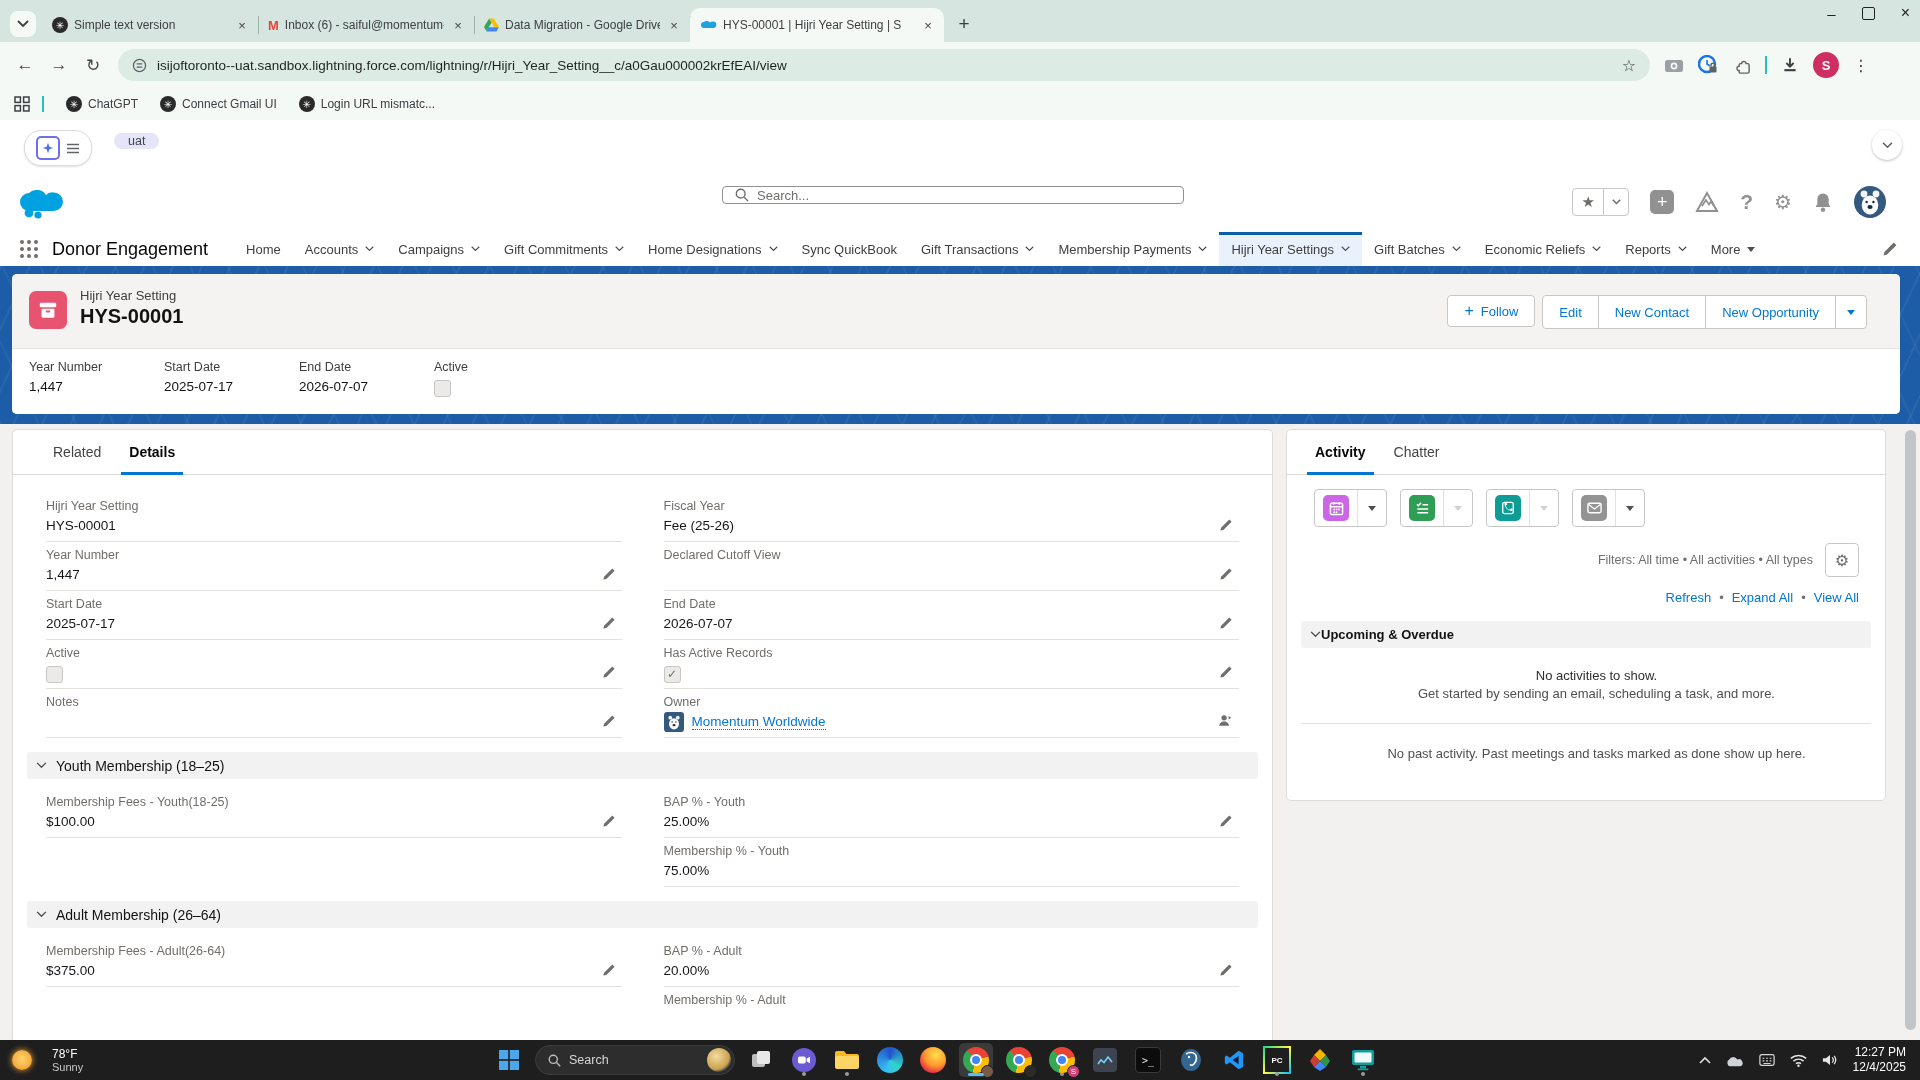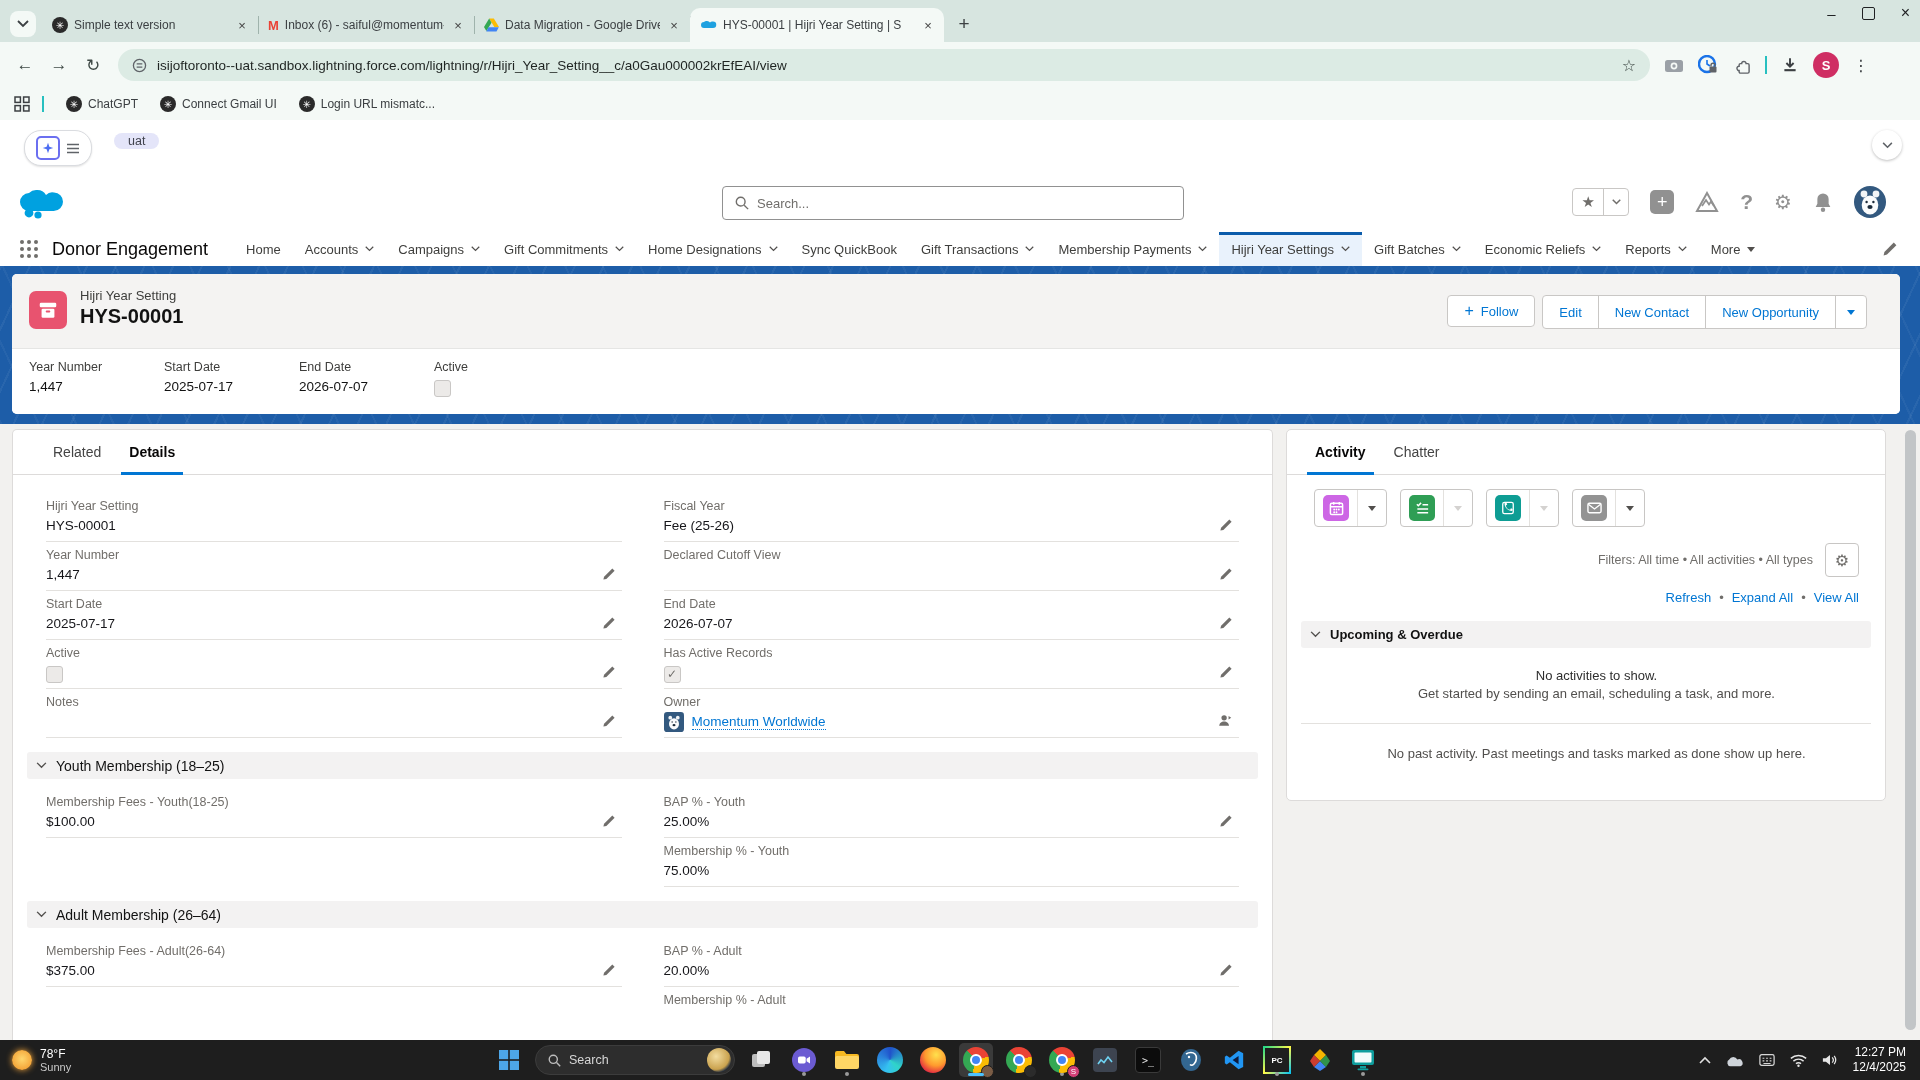--- a/index.html
+++ b/index.html
@@ -27,21 +27,21 @@
   .bkitem{display:flex;align-items:center;gap:6px;font-size:12px;color:#3c4043;margin-left:22px;}
   .gpt-ic{width:16px;height:16px;border-radius:8px;background:#2a2a2a;color:#fff;font-size:10px;display:flex;align-items:center;justify-content:center;}
   
   .pillrow{position:absolute;left:0;top:120px;width:1920px;height:56px;background:#fff;}
   .extpill{position:absolute;left:24px;top:10px;width:66px;height:34px;border:1px solid #dadce0;border-radius:17px;background:#fff;box-shadow:0 1px 2px rgba(0,0,0,.12);display:flex;align-items:center;justify-content:center;gap:6px;}
   .sparkbox{width:20px;height:20px;border:2px solid #6b6ff0;border-radius:5px;display:flex;align-items:center;justify-content:center;}
   .uatchip{position:absolute;left:114px;top:13px;height:16px;padding:0 14px;border-radius:13px;background:#e4e5f9;color:#40424d;font-size:12.5px;display:flex;align-items:center;}
   .rnddrop{position:absolute;left:1872px;top:10px;width:30px;height:30px;border-radius:15px;background:#fff;box-shadow:0 1px 3px rgba(0,0,0,.25);display:flex;align-items:center;justify-content:center;}
   
   .sfheader{position:absolute;left:0;top:176px;width:1920px;height:56px;background:#fff;}
-  .sfsearch{position:absolute;left:722px;top:10px;width:462px;height:34px;border:1px solid #919191;border-radius:4px;display:flex;align-items:center;padding-left:12px;box-sizing:border-box;color:#706e6b;font-size:13px;gap:8px;}
+  .sfsearch{position:absolute;left:722px;top:10px;width:462px;height:18px;border:1px solid #919191;border-radius:4px;display:flex;align-items:center;padding-left:12px;box-sizing:border-box;color:#706e6b;font-size:13px;gap:8px;}
   .hdricons{position:absolute;right:34px;top:10px;display:flex;align-items:center;gap:21px;}
   .starsplit{display:flex;border:1px solid #c9c7c5;border-radius:4px;overflow:hidden;height:26px;}
   .starsplit>div{display:flex;align-items:center;justify-content:center;}
   .plussq{width:24px;height:24px;border-radius:5px;background:#919191;color:#fff;font-size:18px;display:flex;align-items:center;justify-content:center;}
   
   .sfnav{position:absolute;left:0;top:232px;width:1920px;height:34px;background:#fff;border-bottom:1px solid #e5e5e4;display:flex;align-items:center;}
   .appname{font-size:18px;color:#080707;margin:0 26px 0 12px;white-space:nowrap;}
   .navtabs{display:flex;align-items:stretch;height:34px;flex:1;}
   .ntab{display:flex;align-items:center;gap:7px;padding:0 12px;font-size:13px;color:#3e3e3c;white-space:nowrap;position:relative;}
   .ntab.active{background:#e9f2fc;box-shadow:inset 0 3px 0 #0b5cab;}
@@ -82,26 +82,26 @@
   .ownerline{display:flex;align-items:center;gap:8px;margin-top:3px;}
   
   .abtns{display:flex;gap:13px;padding:14px 0 0 27px;}
   .abtn{display:flex;border:1px solid #c8c6c4;border-radius:4px;overflow:hidden;background:#fff;height:36px;align-items:center;}
   .abtn .ic{width:42px;display:flex;align-items:center;justify-content:center;}
   .abtn .dd{width:28px;display:flex;align-items:center;justify-content:center;border-left:1px solid #e3e1de;height:100%;}
   .tilec{width:26px;height:26px;border-radius:5px;display:flex;align-items:center;justify-content:center;}
   .filtrow{display:flex;align-items:center;justify-content:flex-end;gap:12px;padding:16px 26px 0 0;font-size:12.5px;color:#706e6b;}
   .gearbtn{width:32px;height:32px;border:1px solid #c8c6c4;border-radius:4px;display:flex;align-items:center;justify-content:center;font-size:16px;color:#706e6b;}
   .linkrow{display:flex;justify-content:flex-end;gap:8px;font-size:13px;padding:13px 26px 0 0;align-items:center;color:#706e6b;}
-  .upcbar{margin:16px 14px 0 14px;height:27px;background:#f3f2f2;border-radius:3px;display:flex;align-items:center;gap:9px;padding-left:9px;font-size:13px;font-weight:bold;color:#121212;}
+  .upcbar{margin:16px 14px 0 14px;height:27px;background:#f3f2f2;border-radius:3px;display:flex;align-items:center;padding-left:9px;font-size:13px;font-weight:bold;color:#121212;}
   .centxt{text-align:center;font-size:13px;color:#2e2e2e;padding-left:21px;}
   
   .scrollthumb{position:absolute;left:1905px;top:430px;width:11px;height:600px;border-radius:6px;background:#9aa0a6;opacity:.55;}
   .taskbar{position:absolute;left:0;top:1040px;width:1920px;height:40px;background:#1e1e1e;display:flex;align-items:center;}
-  .weather{display:flex;align-items:center;gap:8px;margin-left:12px;width:120px;}
+  .weather{display:flex;align-items:center;gap:20px;margin-left:12px;width:120px;}
   .wtemp{font-size:12px;color:#fff;}
   .wcond{font-size:11px;color:#c9c9c9;}
   .tbicons{display:flex;align-items:center;gap:9px;margin-left:360px;}
   .tbi{width:34px;height:34px;border-radius:5px;display:flex;align-items:center;justify-content:center;position:relative;}
   .tbi.activeapp{background:#3a3a3a;}
   .tbi.activeapp::after{content:"";position:absolute;bottom:1px;left:9px;width:16px;height:3px;border-radius:2px;background:#4cc2ff;}
   .rundot::before{content:"";position:absolute;bottom:1px;left:15px;width:4px;height:4px;border-radius:2px;background:#9a9a9a;}
   .tsearch{height:30px;width:200px;border-radius:15px;background:#2d2d2d;border:1px solid #3c3c3c;display:flex;align-items:center;gap:8px;padding:0 3px 0 12px;box-sizing:border-box;color:#d6d6d6;font-size:12.5px;}
   .moon{width:24px;height:24px;border-radius:12px;margin-left:auto;background:radial-gradient(circle at 38% 35%,#f3dda0,#caa24e 60%,#14243f 78%);}
   .chrome{width:26px;height:26px;border-radius:13px;background:conic-gradient(from -45deg,#ea4335 0 120deg,#fbbc05 120deg 240deg,#34a853 240deg 360deg);position:relative;}

